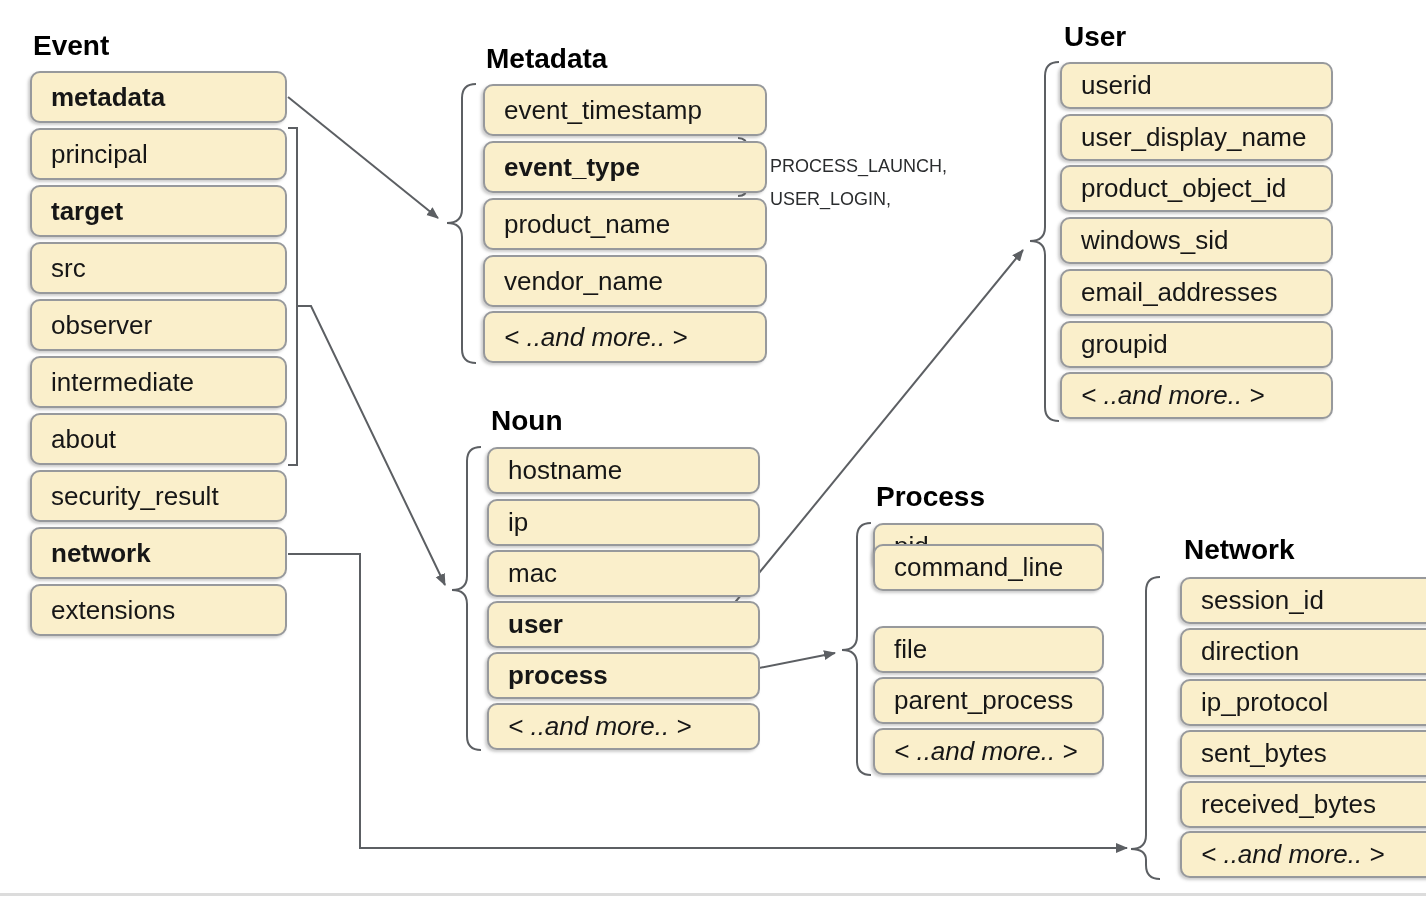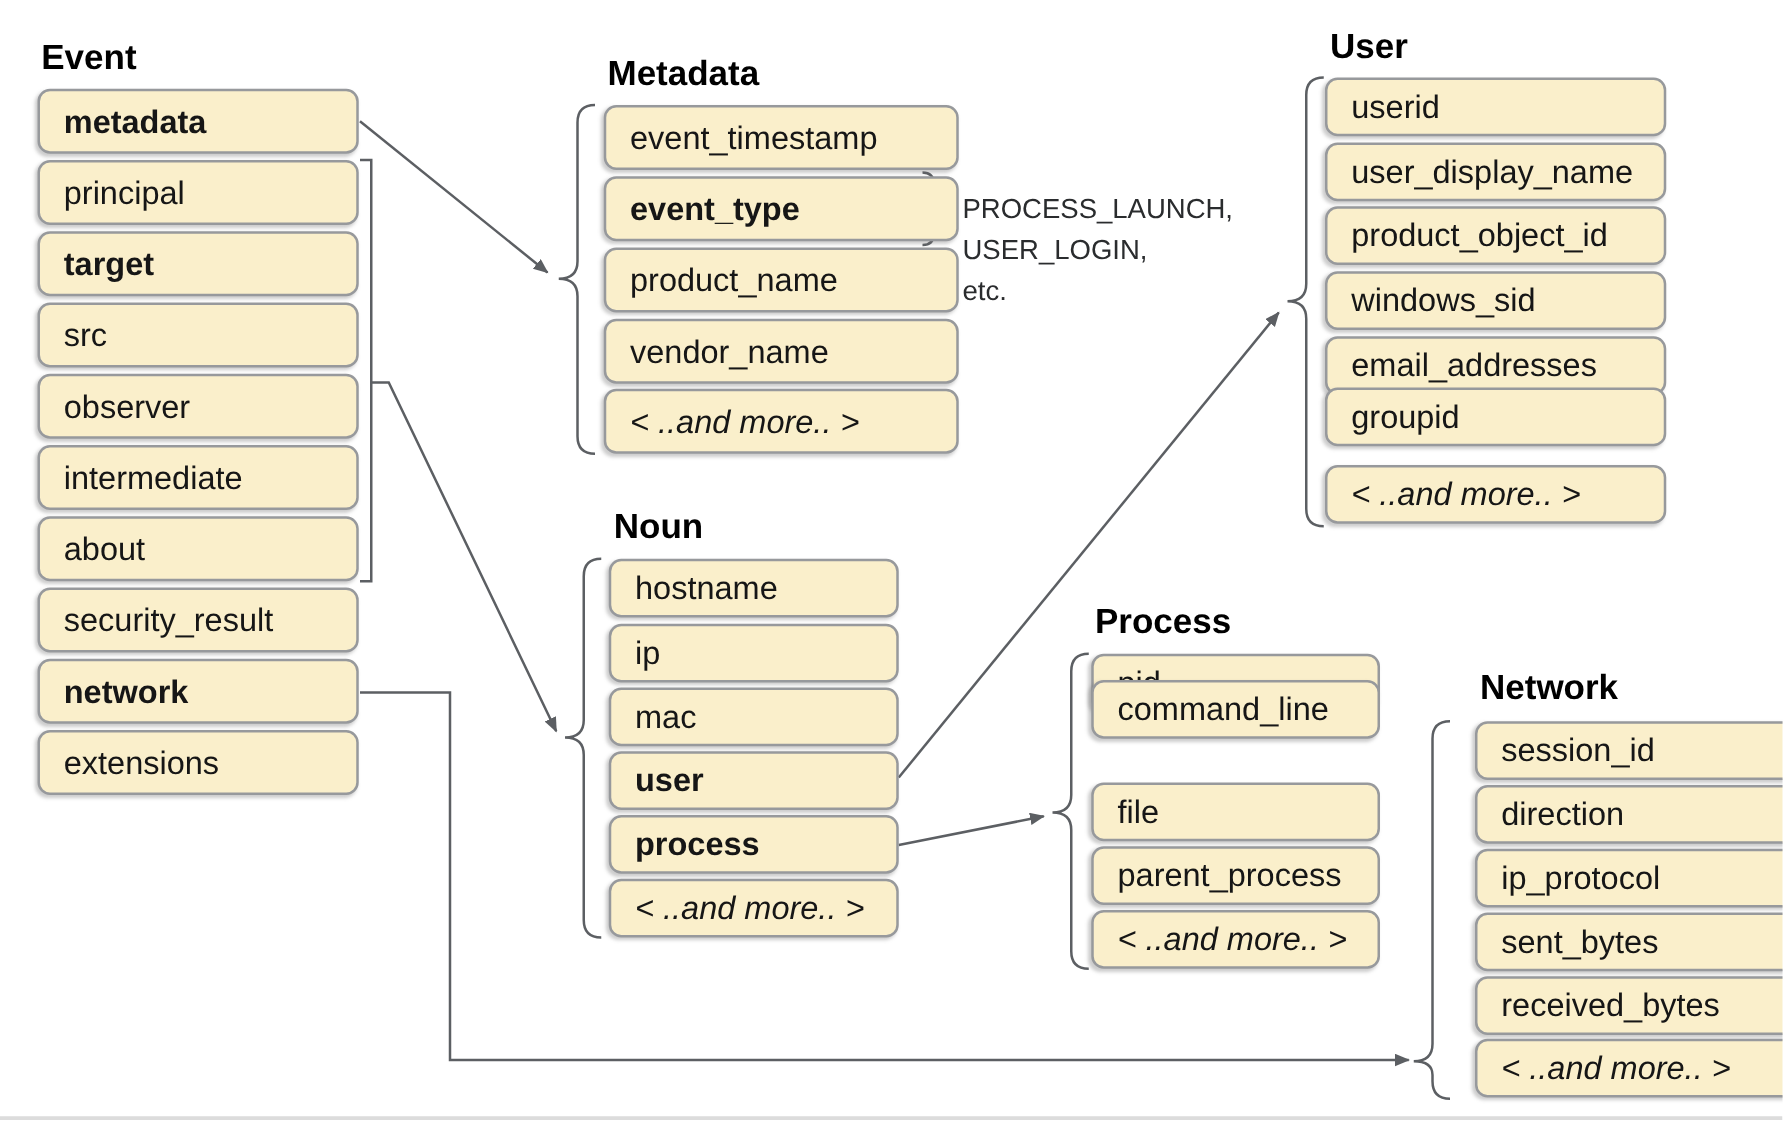--- a/index.html
+++ b/index.html
@@ -10,28 +10,28 @@
   .stage{position:absolute;inset:0}
   .fld{
     position:absolute;box-sizing:border-box;
     background:#FAEFCB;border:2px solid #97999C;border-radius:10px;
     display:flex;align-items:center;padding-left:19px;
     font-size:26px;color:#161616;white-space:nowrap;
     box-shadow:-2px 2px 3px rgba(110,110,110,0.35);
   }
   .c-ev{left:30px;width:257px;height:52px}
   .c-md{left:483px;width:284px;height:52px}
-  .c-nn{left:487px;width:232px;height:47px}
+  .c-nn{left:487px;width:273px;height:47px}
   .c-us{left:1060px;width:273px;height:47px}
   .c-pr{left:873px;width:231px;height:47px}
   .c-nw{left:1180px;width:280px;height:47px}
   .b{font-weight:700}
   .i{font-style:italic}
   .title{position:absolute;font-weight:700;font-size:28px;line-height:1;color:#000;white-space:nowrap}
-  .ann{position:absolute;left:770px;top:150px;font-size:22px;line-height:33px;color:#2a2c2e}
+  .ann{position:absolute;left:770px;top:150px;font-size:18px;line-height:33px;color:#2a2c2e}
   svg.connectors{position:absolute;left:0;top:0;pointer-events:none}
   .ln{stroke:#5C5F63;stroke-width:2;fill:none}
   .bottom-line{position:absolute;left:0;top:893px;width:1426px;height:3px;background:#dcdcdc}
 </style>
 </head>
 <body>
 
 <div class="stage">
 
   <svg class="connectors" width="1426" height="901" viewBox="0 0 1426 901">
@@ -85,41 +85,40 @@
     <div class="fld c-md" style="top:84px">event_timestamp</div>
     <div class="fld c-md b" style="top:141px">event_type</div>
     <div class="fld c-md" style="top:198px">product_name</div>
     <div class="fld c-md" style="top:255px">vendor_name</div>
     <div class="fld c-md i" style="top:311px">&lt; ..and more.. &gt;</div>
   </div>
 
   <div class="ann">
     <div>PROCESS_LAUNCH,</div>
     <div>USER_LOGIN,</div>
-    <div>etc.</div>
   </div>
 
   <div>
     <div class="title" style="left:491px;top:407px">Noun</div>
     <div class="fld c-nn" style="top:447px">hostname</div>
     <div class="fld c-nn" style="top:499px">ip</div>
     <div class="fld c-nn" style="top:550px">mac</div>
     <div class="fld c-nn b" style="top:601px">user</div>
     <div class="fld c-nn b" style="top:652px">process</div>
     <div class="fld c-nn i" style="top:703px">&lt; ..and more.. &gt;</div>
   </div>
 
   <div>
     <div class="title" style="left:1064px;top:23px">User</div>
     <div class="fld c-us" style="top:62px">userid</div>
     <div class="fld c-us" style="top:114px">user_display_name</div>
     <div class="fld c-us" style="top:165px">product_object_id</div>
     <div class="fld c-us" style="top:217px">windows_sid</div>
     <div class="fld c-us" style="top:269px">email_addresses</div>
-    <div class="fld c-us" style="top:310px">groupid</div>
+    <div class="fld c-us" style="top:321px">groupid</div>
     <div class="fld c-us i" style="top:372px">&lt; ..and more.. &gt;</div>
   </div>
 
   <div>
     <div class="title" style="left:876px;top:483px">Process</div>
     <div class="fld c-pr" style="top:523px">pid</div>
     <div class="fld c-pr" style="top:544px">command_line</div>
     <div class="fld c-pr" style="top:626px">file</div>
     <div class="fld c-pr" style="top:677px">parent_process</div>
     <div class="fld c-pr i" style="top:728px">&lt; ..and more.. &gt;</div>

